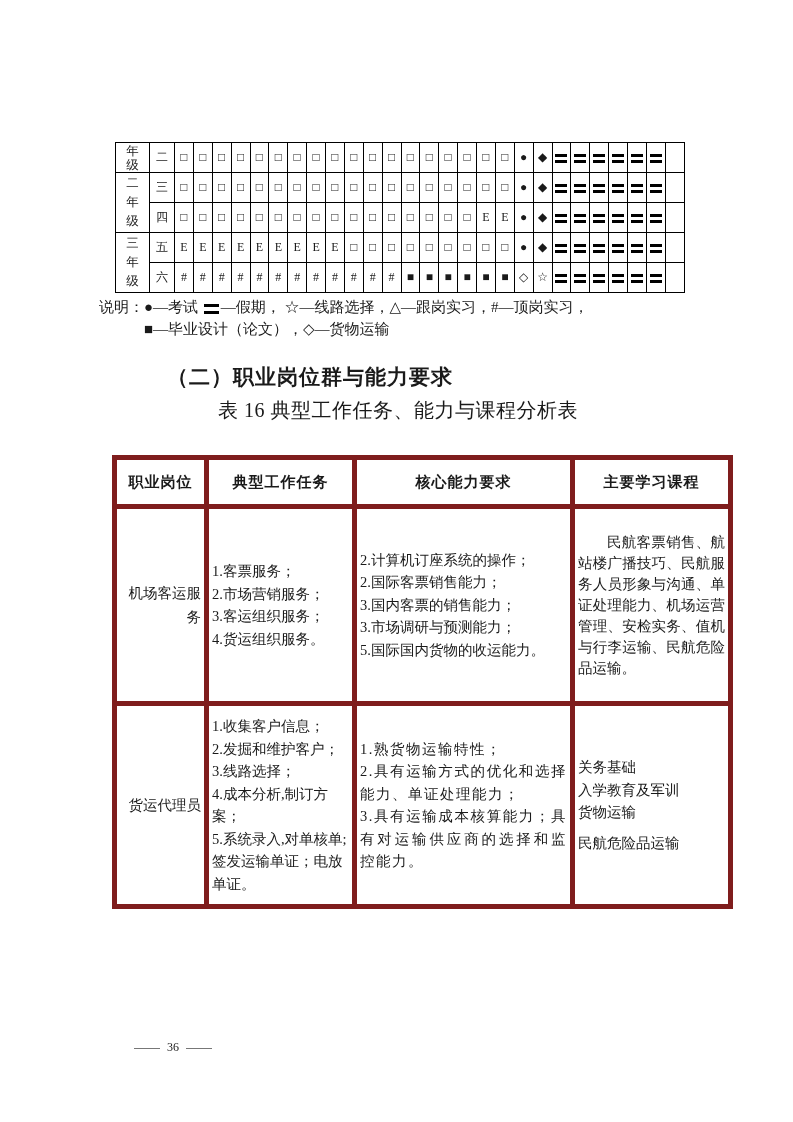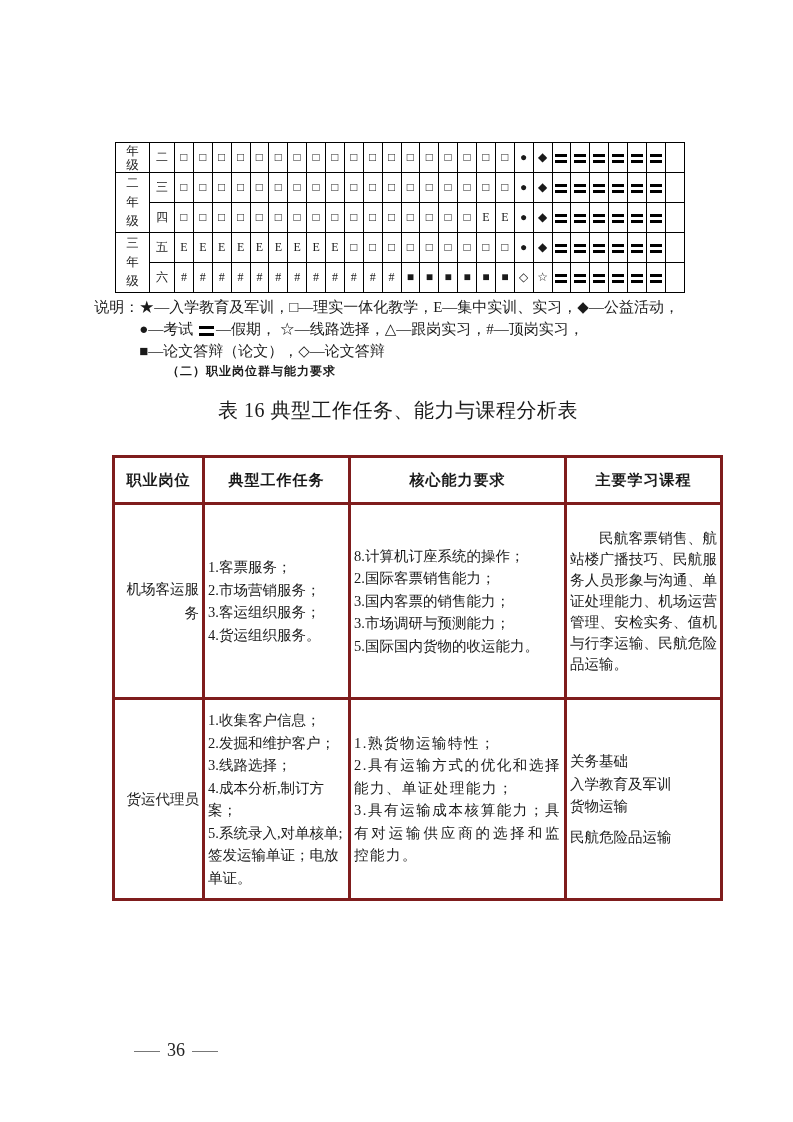--- a/index.html
+++ b/index.html
@@ -38,35 +38,35 @@
     position:absolute; left:99px; top:296px; width:575px;
     font-size:15px; line-height:22px; display:flex;justify-content:center;
   }
   .legend-label { white-space:nowrap; }
   .legend-lines { flex:1; }
   .legend-line { white-space:nowrap; }
 
   
   .section-heading {
     position:absolute; left:167px; top:363px; margin:0;
-    font-size:12px; font-weight:bold; letter-spacing:1px;
+    font-size:21px; font-weight:bold; letter-spacing:1px;
   }
   .table-caption {
     position:absolute; left:218px; top:397px;
     font-size:20px; letter-spacing:0.5px;
   }
 
   
   table.analysis {
     position:absolute; left:112px; top:455px; width:572px;
     border-collapse:collapse; table-layout:fixed;
     font-size:14.5px;
   }
   table.analysis th, table.analysis td {
-    border:3px solid #7f1d1d; padding:6px 3px; vertical-align:middle;
+    border:5px solid #7f1d1d; padding:6px 3px; vertical-align:middle;
   }
   table.analysis th {
     height:32px; font-size:15px; font-weight:bold;
     text-align:center; letter-spacing:1px;
   }
   th.col-position { width:81px; }
   th.col-tasks    { width:137px; }
   th.col-abilities{ width:207px; }
   th.col-courses  { width:147px; }
   tr.row-1 td { height:180px; }
@@ -74,21 +74,21 @@
   td.position-cell { text-align:right; line-height:24px; padding:4px; }
   td.tasks-cell, td.abilities-cell, td.courses-cell { line-height:22.5px; }
   td.abilities-cell { text-align:justify; }
   tr.row-2 td.abilities-cell .ability-line { letter-spacing:1.5px; }
   .courses-par { margin:0; text-indent:2em; text-align:justify; line-height:21px; }
   .course-line.gap { margin-top:8px; }
 
   
   .page-number {
     position:absolute; left:127px; top:1040px;
-    font-size:18px; color:#222;
+    font-size:12px; color:#222;
   }
   .pn-dash {
     display:inline-block; width:26px; height:0;
     border-top:1.5px solid #777; vertical-align:middle; margin:0 7px;
   }
 </style>
 </head>
 <body>
 
 <div class="page">
@@ -264,23 +264,22 @@
           <td class="sym-cell"><span class="bars"></span></td>
           <td class="sym-cell"><span class="bars"></span></td>
           <td class="sym-cell"></td>
         </tr>
       </tbody>
   </table>
 
   <div class="legend">
     <span class="legend-label">说明：</span>
     <div class="legend-lines" id="legend-lines">
-        <div class="legend-line"><span>★—入学教育及军训，□—理实一体化教学，E—集中实训、实习，◆—公益活动，</span></div>
         <div class="legend-line"><span>●—考试 </span><span class="bars legend-bars"></span><span>—假期， ☆—线路选择，△—跟岗实习，#—顶岗实习，</span></div>
-        <div class="legend-line"><span>■—论文答辩（论文），◇—论文答辩</span></div>
+        <div class="legend-line"><span>■—毕业设计（论文），◇—货物运输</span></div>
       </div>
   </div>
 
   <h2 class="section-heading">（二）职业岗位群与能力要求</h2>
 
   <div class="table-caption">表 16 典型工作任务、能力与课程分析表</div>
 
   <table class="analysis">
     <thead>
         <tr id="analysis-head-row">
@@ -293,21 +292,21 @@
     <tbody id="analysis-body">
         <tr class="row-1">
           <td class="position-cell">机场客运服务</td>
           <td class="tasks-cell">
             <div class="task-line">1.客票服务；</div>
             <div class="task-line">2.市场营销服务；</div>
             <div class="task-line">3.客运组织服务；</div>
             <div class="task-line">4.货运组织服务。</div>
           </td>
           <td class="abilities-cell">
-            <div class="ability-line">8.计算机订座系统的操作；</div>
+            <div class="ability-line">2.计算机订座系统的操作；</div>
             <div class="ability-line">2.国际客票销售能力；</div>
             <div class="ability-line">3.国内客票的销售能力；</div>
             <div class="ability-line">3.市场调研与预测能力；</div>
             <div class="ability-line">5.国际国内货物的收运能力。</div>
           </td>
           <td class="courses-cell">
             <p class="courses-par">民航客票销售、航站楼广播技巧、民航服务人员形象与沟通、单证处理能力、机场运营管理、安检实务、值机与行李运输、民航危险品运输。</p>
           </td>
         </tr>
         <tr class="row-2">

